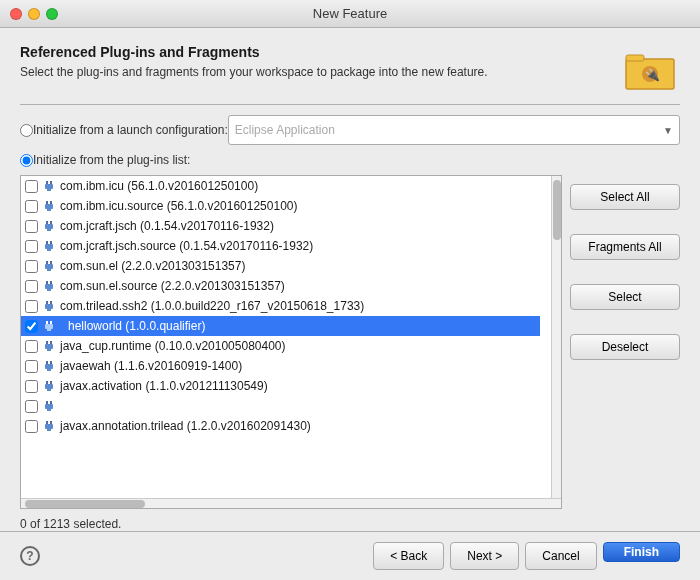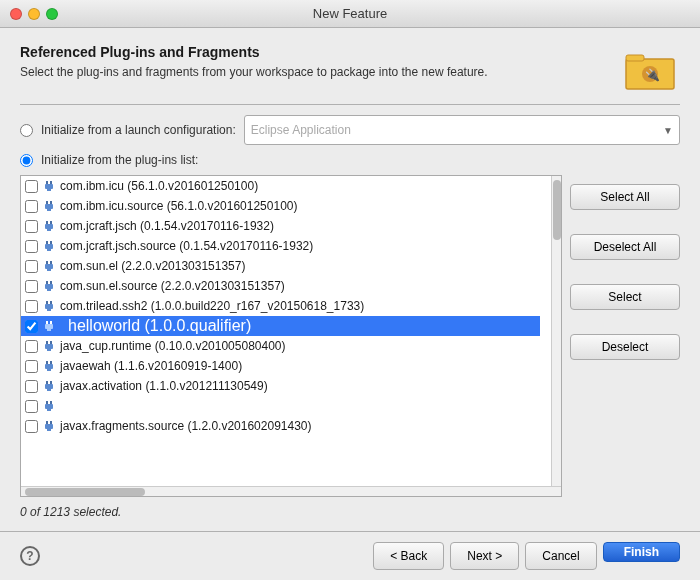--- a/index.html
+++ b/index.html
@@ -85,21 +85,20 @@
     }
     .separator-line {
       border: none;
       border-top: 1px solid #b0b0b0;
       margin-bottom: 10px;
     }
     .radio-row {
       display: flex;
       align-items: center;
       margin-bottom: 8px;
-      gap: 8px;
     }
     .radio-row input[type="radio"] {
       margin: 0;
     }
     .radio-label {
       font-size: 12px;
       color: #333;
     }
     .combo-box {
       flex: 1;
@@ -193,22 +192,21 @@
       border-radius: 4px;
       font-size: 12px;
       cursor: pointer;
       display: flex;
       align-items: center;
       justify-content: center;
     }
     .status-text {
       font-size: 12px;
       color: #333;
-      margin-bottom: 12px;
-      font-style: italic;
+      margin-bottom: 0;
     }
     .bottom-bar {
       display: flex;
       align-items: center;
       justify-content: space-between;
       padding: 10px 20px;
       border-top: 1px solid #b0b0b0;
       background: #ececec;
     }
     .help-icon {
@@ -388,21 +386,21 @@
             <div class="plugin-item selected">
               <input type="checkbox" checked="" style="">
               <span style="display: inline-flex; align-items: center; font-size: 11px;">
                 <svg width="14" height="14" viewBox="0 0 14 14" xmlns="http://www.w3.org/2000/svg">
       <rect x="4" y="2" width="2" height="3" fill="#fff"></rect>
       <rect x="8" y="2" width="2" height="3" fill="#fff"></rect>
       <rect x="3" y="5" width="8" height="5" rx="1" fill="#aaccff"></rect>
       <rect x="5" y="10" width="4" height="2" fill="#aaccff"></rect>
     </svg>
               </span>
-              <span style="font-size: 16px; padding-left: 8px;">helloworld (1.0.0.qualifier)</span>
+              <span style="font-size: 12px; padding-left: 8px;">helloworld (1.0.0.qualifier)</span>
             </div>
             <div class="plugin-item">
               <input type="checkbox" style="">
               <span style="display: inline-flex; align-items: center; font-size: 11px;">
                 <svg width="14" height="14" viewBox="0 0 14 14" xmlns="http://www.w3.org/2000/svg">
       <rect x="4" y="2" width="2" height="3" fill="#4a6fa5"></rect>
       <rect x="8" y="2" width="2" height="3" fill="#4a6fa5"></rect>
       <rect x="3" y="5" width="8" height="5" rx="1" fill="#5a8ad0"></rect>
       <rect x="5" y="10" width="4" height="2" fill="#5a8ad0"></rect>
     </svg>
@@ -447,35 +445,35 @@
             <div class="plugin-item">
               <input type="checkbox" style="">
               <span style="display: inline-flex; align-items: center; font-size: 11px;">
                 <svg width="14" height="14" viewBox="0 0 14 14" xmlns="http://www.w3.org/2000/svg">
       <rect x="4" y="2" width="2" height="3" fill="#4a6fa5"></rect>
       <rect x="8" y="2" width="2" height="3" fill="#4a6fa5"></rect>
       <rect x="3" y="5" width="8" height="5" rx="1" fill="#5a8ad0"></rect>
       <rect x="5" y="10" width="4" height="2" fill="#5a8ad0"></rect>
     </svg>
               </span>
-              <span style="font-size: 12px;">javax.fragments.source (1.2.0.v201602091430)</span>
+              <span style="font-size: 12px;">javax.annotation.trilead (1.2.0.v201602091430)</span>
             </div>
           </div>
         <div class="scrollbar-track">
           <div style="width:8px;height:60px;background:#bbb;border-radius:4px;margin:2px auto;margin-top:4px;"></div>
         </div>
       </div>
       <div class="h-scrollbar">
         <div class="h-scrollbar-thumb"></div>
       </div>
     </div>
 
     <div class="buttons-col">
       <button class="action-btn">Select All</button>
-      <button class="action-btn">Deselect All</button>
+      <button class="action-btn">Fragments All</button>
       <button class="action-btn">Select</button>
       <button class="action-btn">Deselect</button>
     </div>
   </div>
 
   <div class="status-text">0 of 1213 selected.</div>
 </div>
 
 <div class="bottom-bar">
   <div class="help-icon">?</div>

